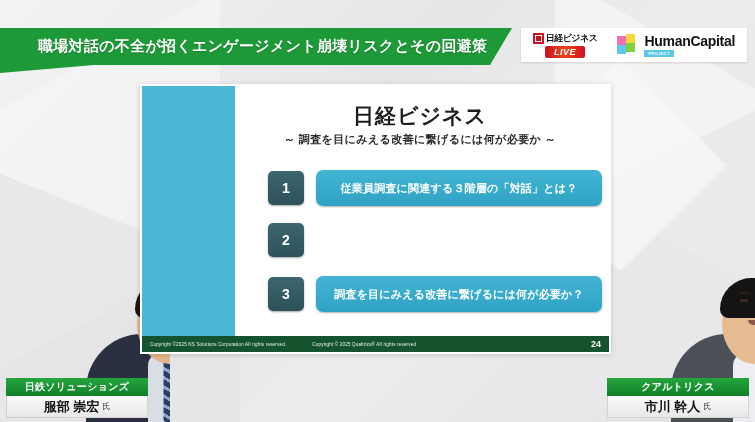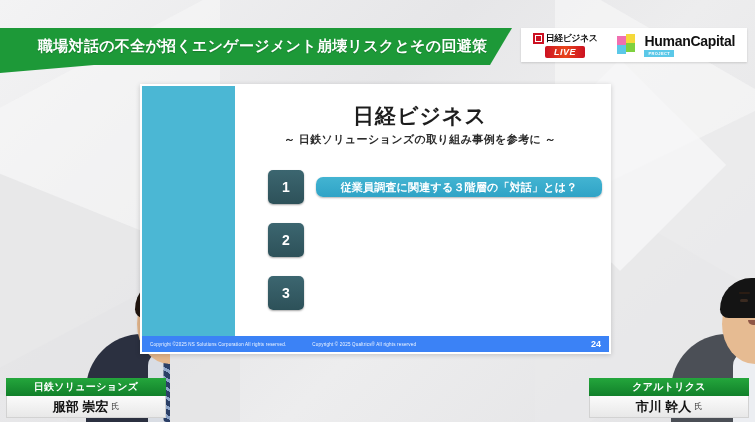--- a/index.html
+++ b/index.html
@@ -49,27 +49,27 @@
   .slide-title{position:absolute;left:100px;top:18px;width:360px;text-align:center;
                font-size:21px;font-weight:bold;color:#1d1d1d;letter-spacing:1px;}
   .slide-sub{position:absolute;left:100px;top:48px;width:360px;text-align:center;
              font-size:11px;font-weight:bold;color:#2b2b2b;letter-spacing:.4px;}
   .qrow{position:absolute;left:128px;display:flex;align-items:center;gap:12px;}
   .qnum{width:36px;height:34px;border-radius:5px;
         background:linear-gradient(180deg,#3c6670 0%,#2d5159 100%);
         color:#ffffff;font-size:14px;font-weight:bold;
         display:flex;align-items:center;justify-content:center;
         box-shadow:0 1px 2px rgba(0,0,0,.35);}
-  .qpill{height:20px;min-width:258px;border-radius:7px;
+  .qpill{height:36px;min-width:258px;border-radius:7px;
          background:linear-gradient(180deg,#43b4d2 0%,#2fa3c6 100%);
          color:#ffffff;font-size:11px;font-weight:bold;letter-spacing:.2px;
          display:flex;align-items:center;justify-content:center;padding:0 14px;
          box-shadow:0 1px 2px rgba(0,0,0,.3);}
   .slide-foot{position:absolute;left:2px;right:2px;bottom:2px;height:16px;
-              background:#3b82f6;display:flex;align-items:center;}
+              background:#14532d;display:flex;align-items:center;}
   .foot-c1{font-size:4.5px;color:#ffffff;margin-left:8px;letter-spacing:.2px;opacity:.95;}
   .foot-c2{font-size:4.5px;color:#ffffff;margin-left:26px;letter-spacing:.2px;opacity:.95;}
   .foot-page{margin-left:auto;margin-right:8px;font-size:9px;color:#ffffff;font-weight:bold;}
 
   
   .tab{position:absolute;left:22px;top:6px;height:22px;
        background:#ffffff;color:#111111;font-size:12px;font-weight:bold;
        display:flex;align-items:center;padding:0 20px 0 14px;
        clip-path:polygon(0 0,100% 0,calc(100% - 14px) 100%,0 100%);
        box-shadow:0 1px 2px rgba(0,0,0,.18);}
@@ -99,21 +99,21 @@
            font-style:italic;}
   .hc-logo{display:flex;align-items:center;gap:5px;}
   .hc-cube{width:22px;height:22px;position:relative;}
   .hc-q{position:absolute;width:9px;height:9px;}
   .hc-text{display:flex;flex-direction:column;align-items:flex-start;gap:1px;}
   .hc-name{font-size:14px;font-weight:bold;color:#111111;letter-spacing:-.3px;}
   .hc-sub{font-size:4px;font-weight:bold;color:#ffffff;background:#5bc8e8;
           padding:1px 4px;letter-spacing:.4px;}
 
   
-  .plate{position:absolute;bottom:4px;width:160px;}
+  .plate{position:absolute;bottom:4px;width:142px;}
   .plate.left{left:6px;}
   .plate.right{right:6px;}
   .plate-org{height:18px;background:linear-gradient(180deg,#24a63c 0%,#11802a 100%);
              color:#ffffff;font-size:10px;font-weight:bold;
              display:flex;align-items:center;justify-content:center;letter-spacing:.3px;}
   .plate-name{height:22px;background:linear-gradient(180deg,#fbfbfb 0%,#e8e8e8 100%);
               color:#111111;font-size:13px;font-weight:bold;
               display:flex;align-items:center;justify-content:center;gap:3px;
               border:1px solid #d2d2d2;border-top:none;box-sizing:border-box;}
   .plate-hon{font-size:8px;font-weight:normal;color:#333333;}
@@ -161,31 +161,32 @@
       <div class="eye" style="left:70px;bottom:120px;"></div>
 
       <div class="mouth" style="left:78px;bottom:97px;background:#8e5646;height:5px;border-radius:0 0 8px 8px;"></div>
     </div>
   </div>
 
   <div class="slide">
     <div class="slide-bar"></div>
 
     <div class="slide-title">日経ビジネス</div>
-    <div class="slide-sub">～  日鉄ソリューションズの取り組み事例を参考に  ～</div>
+    <div class="slide-sub">～  調査を目にみえる改善に繋げるには何が必要か  ～</div>
 
     <div class="qrow" style="top:86px;">
       <div class="qnum">1</div>
       <div class="qpill">従業員調査に関連する３階層の「対話」とは？</div>
     </div>
     <div class="qrow" style="top:139px;">
       <div class="qnum">2</div>
     </div>
     <div class="qrow" style="top:192px;">
       <div class="qnum">3</div>
+      <div class="qpill">調査を目にみえる改善に繋げるには何が必要か？</div>
     </div>
 
     <div class="slide-foot">
       <span class="foot-c1">Copyright ©2025 NS Solutions Corporation All rights reserved.</span>
       <span class="foot-c2">Copyright © 2025 Qualtrics®  All rights reserved</span>
       <span class="foot-page">24</span>
     </div>
   </div>
 
   <div class="banner">

